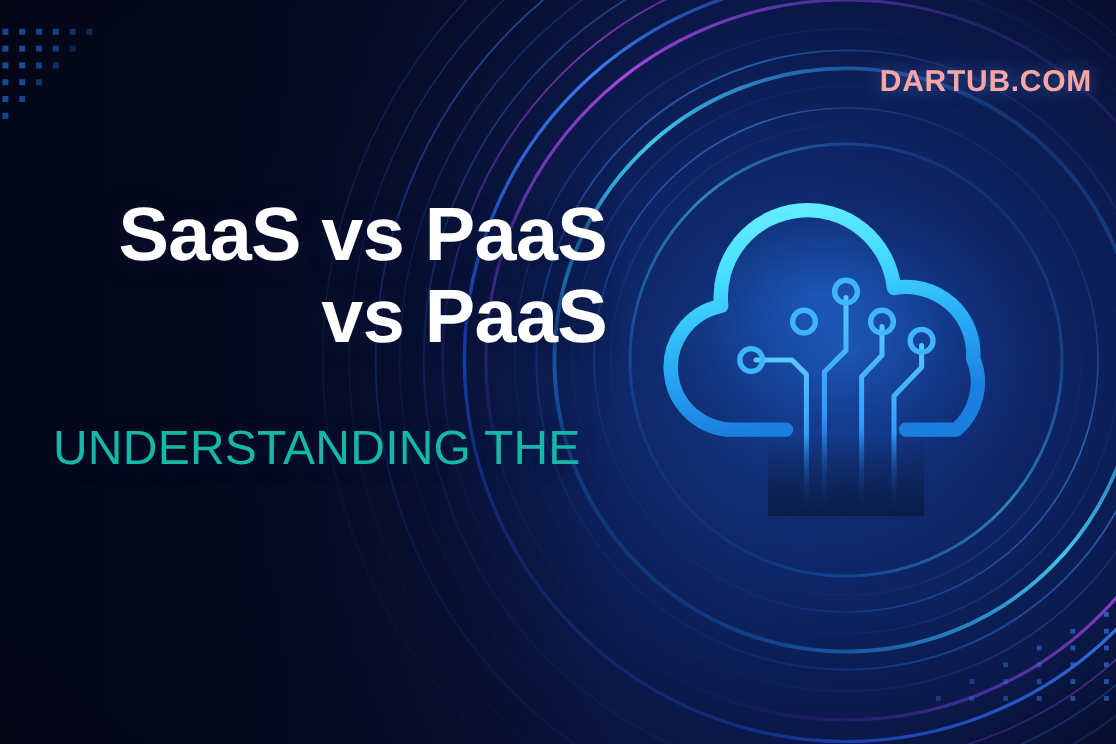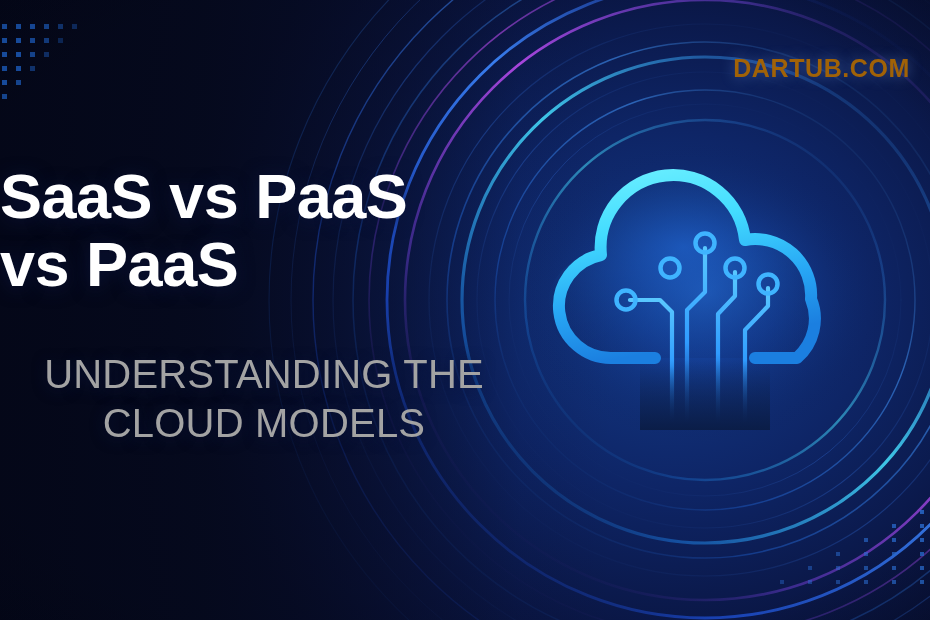--- a/index.html
+++ b/index.html
@@ -42,46 +42,46 @@
     display: block;
   }
   
   .brand {
     position: absolute;
     top: 56px;
     right: 20px;
     font-size: 25px;
     font-weight: bold;
     letter-spacing: 0.6px;
-    color: #a16207;
+    color: #fca5a5;
     text-shadow: 0 0 14px rgba(120,170,255,0.45);
     line-height: 1;
     white-space: nowrap;
   }
   .headline {
     position: absolute;
     left: 0;
     top: 162px;
     width: 506px;
-    text-align: left;
+    text-align: right;
     color: #ffffff;
     font-size: 63px;
     font-weight: bold;
     line-height: 1.08;
     letter-spacing: -0.5px;
     text-shadow: 0 2px 18px rgba(10,20,60,0.85);
   }
   .headline .ln { display: block; white-space: nowrap; }
   .subhead {
     position: absolute;
     left: 0;
     top: 350px;
     width: 528px;
     text-align: center;
-    color: #a3a3a3;
+    color: #14b8a6;
     font-size: 40px;
     font-weight: normal;
     line-height: 1.22;
     letter-spacing: 0.2px;
     text-shadow: 0 2px 14px rgba(10,20,60,0.8);
   }
   .subhead .ln { display: block; white-space: nowrap; }
 </style>
 </head>
 <body>
@@ -263,16 +263,15 @@
 
   <div class="brand">DARTUB.COM</div>
 
   <div class="headline">
     <span class="ln">SaaS vs PaaS</span>
     <span class="ln">vs PaaS</span>
   </div>
 
   <div class="subhead">
     <span class="ln">UNDERSTANDING THE</span>
-    <span class="ln">CLOUD MODELS</span>
   </div>
 
 </div>
 
 </body></html>

